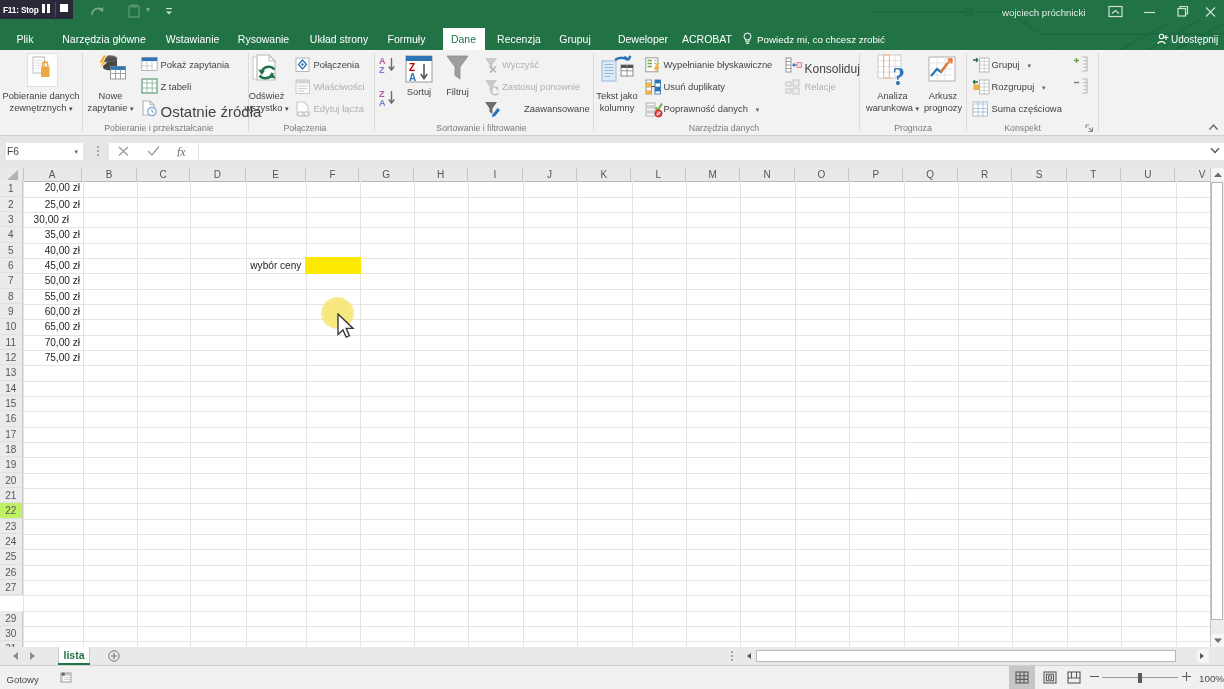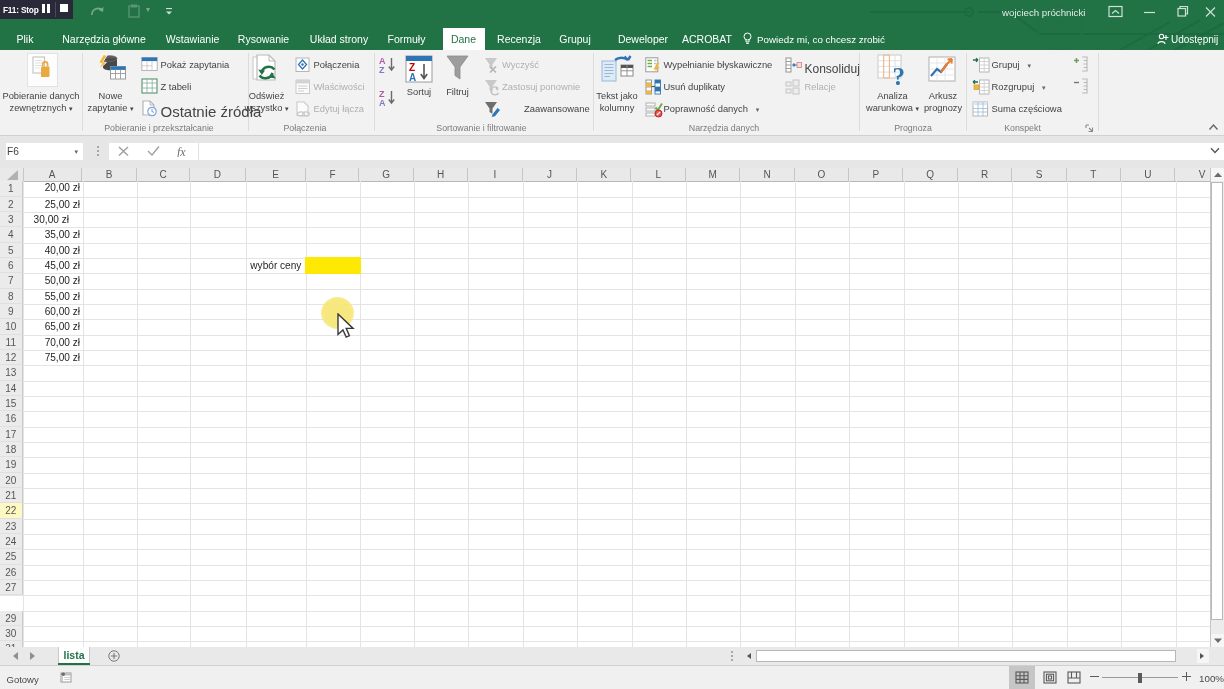--- a/index.html
+++ b/index.html
@@ -403,21 +403,21 @@
 <div class="a ct" style="left:0;top:259.2px;width:22.6px;height:15.33px;font-size:10px;color:#555;line-height:15.33px;background:#ebebeb;border-right:1px solid #c9c9c9;box-sizing:border-box;border-bottom:1px solid #e0e0e0;">17</div>
 <div class="a" style="left:0;top:289.8px;width:1210.0px;height:1px;background:#e4e4e4;"></div>
 <div class="a ct" style="left:0;top:274.5px;width:22.6px;height:15.33px;font-size:10px;color:#555;line-height:15.33px;background:#ebebeb;border-right:1px solid #c9c9c9;box-sizing:border-box;border-bottom:1px solid #e0e0e0;">18</div>
 <div class="a" style="left:0;top:305.2px;width:1210.0px;height:1px;background:#e4e4e4;"></div>
 <div class="a ct" style="left:0;top:289.8px;width:22.6px;height:15.33px;font-size:10px;color:#555;line-height:15.33px;background:#ebebeb;border-right:1px solid #c9c9c9;box-sizing:border-box;border-bottom:1px solid #e0e0e0;">19</div>
 <div class="a" style="left:0;top:320.5px;width:1210.0px;height:1px;background:#e4e4e4;"></div>
 <div class="a ct" style="left:0;top:305.2px;width:22.6px;height:15.33px;font-size:10px;color:#555;line-height:15.33px;background:#ebebeb;border-right:1px solid #c9c9c9;box-sizing:border-box;border-bottom:1px solid #e0e0e0;">20</div>
 <div class="a" style="left:0;top:335.8px;width:1210.0px;height:1px;background:#e4e4e4;"></div>
 <div class="a ct" style="left:0;top:320.5px;width:22.6px;height:15.33px;font-size:10px;color:#555;line-height:15.33px;background:#ebebeb;border-right:1px solid #c9c9c9;box-sizing:border-box;border-bottom:1px solid #e0e0e0;">21</div>
 <div class="a" style="left:0;top:351.2px;width:1210.0px;height:1px;background:#e4e4e4;"></div>
-<div class="a ct" style="left:0;top:335.8px;width:22.6px;height:15.33px;font-size:10px;color:#555;line-height:15.33px;background:#fef9c3;border-right:1px solid #c9c9c9;box-sizing:border-box;border-bottom:1px solid #e0e0e0;">22</div>
+<div class="a ct" style="left:0;top:335.8px;width:22.6px;height:15.33px;font-size:10px;color:#555;line-height:15.33px;background:#bef264;border-right:1px solid #c9c9c9;box-sizing:border-box;border-bottom:1px solid #e0e0e0;">22</div>
 <div class="a" style="left:0;top:366.5px;width:1210.0px;height:1px;background:#e4e4e4;"></div>
 <div class="a ct" style="left:0;top:351.2px;width:22.6px;height:15.33px;font-size:10px;color:#555;line-height:15.33px;background:#ebebeb;border-right:1px solid #c9c9c9;box-sizing:border-box;border-bottom:1px solid #e0e0e0;">23</div>
 <div class="a" style="left:0;top:381.8px;width:1210.0px;height:1px;background:#e4e4e4;"></div>
 <div class="a ct" style="left:0;top:366.5px;width:22.6px;height:15.33px;font-size:10px;color:#555;line-height:15.33px;background:#ebebeb;border-right:1px solid #c9c9c9;box-sizing:border-box;border-bottom:1px solid #e0e0e0;">24</div>
 <div class="a" style="left:0;top:397.1px;width:1210.0px;height:1px;background:#e4e4e4;"></div>
 <div class="a ct" style="left:0;top:381.8px;width:22.6px;height:15.33px;font-size:10px;color:#555;line-height:15.33px;background:#ebebeb;border-right:1px solid #c9c9c9;box-sizing:border-box;border-bottom:1px solid #e0e0e0;">25</div>
 <div class="a" style="left:0;top:412.5px;width:1210.0px;height:1px;background:#e4e4e4;"></div>
 <div class="a ct" style="left:0;top:397.1px;width:22.6px;height:15.33px;font-size:10px;color:#555;line-height:15.33px;background:#ebebeb;border-right:1px solid #c9c9c9;box-sizing:border-box;border-bottom:1px solid #e0e0e0;">26</div>
 <div class="a" style="left:0;top:427.8px;width:1210.0px;height:1px;background:#e4e4e4;"></div>
 <div class="a ct" style="left:0;top:412.5px;width:22.6px;height:15.33px;font-size:10px;color:#555;line-height:15.33px;background:#ebebeb;border-right:1px solid #c9c9c9;box-sizing:border-box;border-bottom:1px solid #e0e0e0;">27</div>

